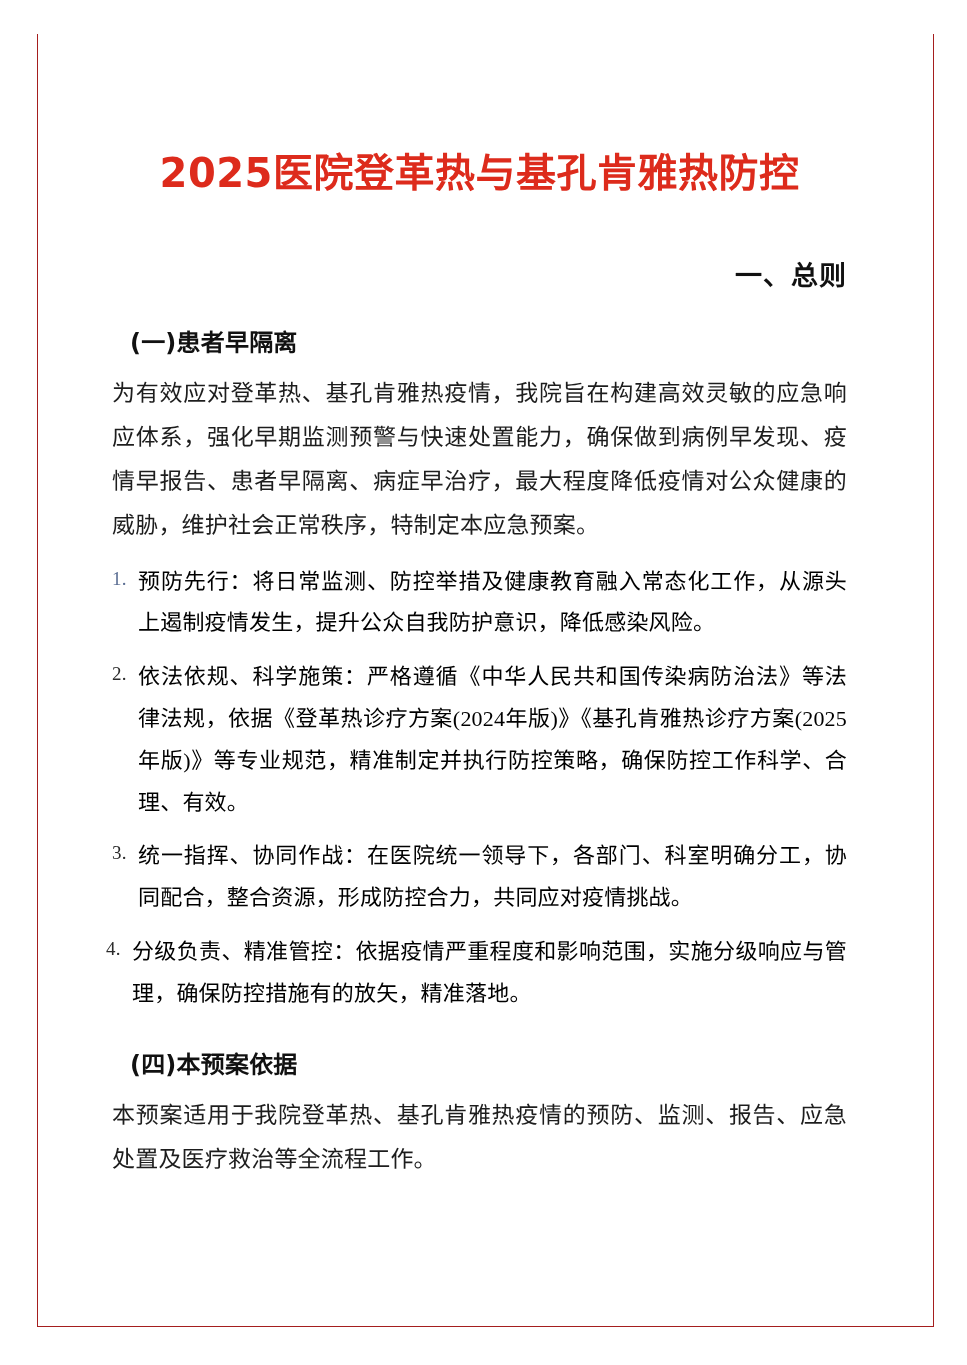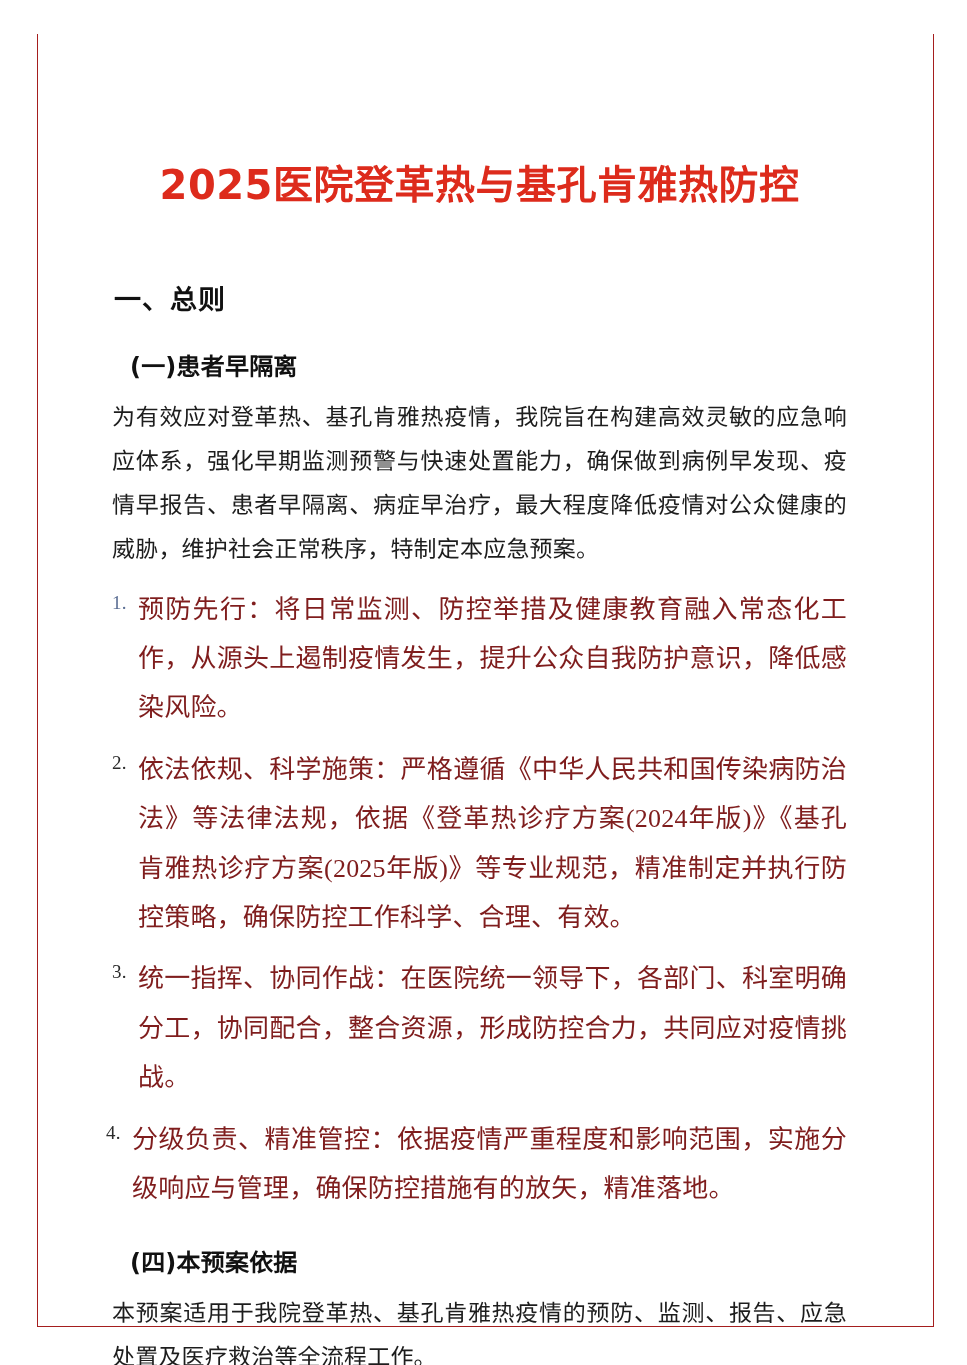--- a/index.html
+++ b/index.html
@@ -42,33 +42,34 @@
 
   
   .doc-title {
     color: #dd2b1c;
     font-family: "DejaVu Sans", "Liberation Sans", sans-serif;
     font-weight: bold;
     font-size: 40px;
     line-height: 1.55;
     text-align: center;
     letter-spacing: 0.5px;
-    margin: 16px;
+    margin: 4px;
     padding-top: 138px;
   }
 
   
   .h1 {
     font-family: "DejaVu Sans", "Liberation Sans", sans-serif;
     font-weight: bold;
     font-size: 27px;
     color: #111111;
     margin: 0;
     padding: 46px 0 0 2px;
     letter-spacing: 1px;
+    text-align: right;
   }
   .h2 {
     font-family: "DejaVu Sans", "Liberation Sans", sans-serif;
     font-weight: bold;
     font-size: 24px;
     color: #111111;
     margin: 0;
     padding: 30px 0 0 18px;
     letter-spacing: 0.2px;
   }
@@ -88,23 +89,23 @@
   
   .olist {
     margin: 0;
     padding: 12px 0 0 0;
     list-style: none;
     counter-reset: pitem;
   }
   .olist li {
     position: relative;
     counter-increment: pitem;
-    font-size: 26px;
+    font-size: 22px;
     line-height: 1.9;
-    color: #7f1d1d;
+    color: #000000;
     margin: 0 0 12px 0;
     padding-left: 26px;
     text-align: justify;
     text-justify: inter-ideograph;
     letter-spacing: 0.2px;
   }
   .olist li:last-child { margin-bottom: 0; }
   .olist li::before {
     content: counter(pitem) ".";
     position: absolute;

